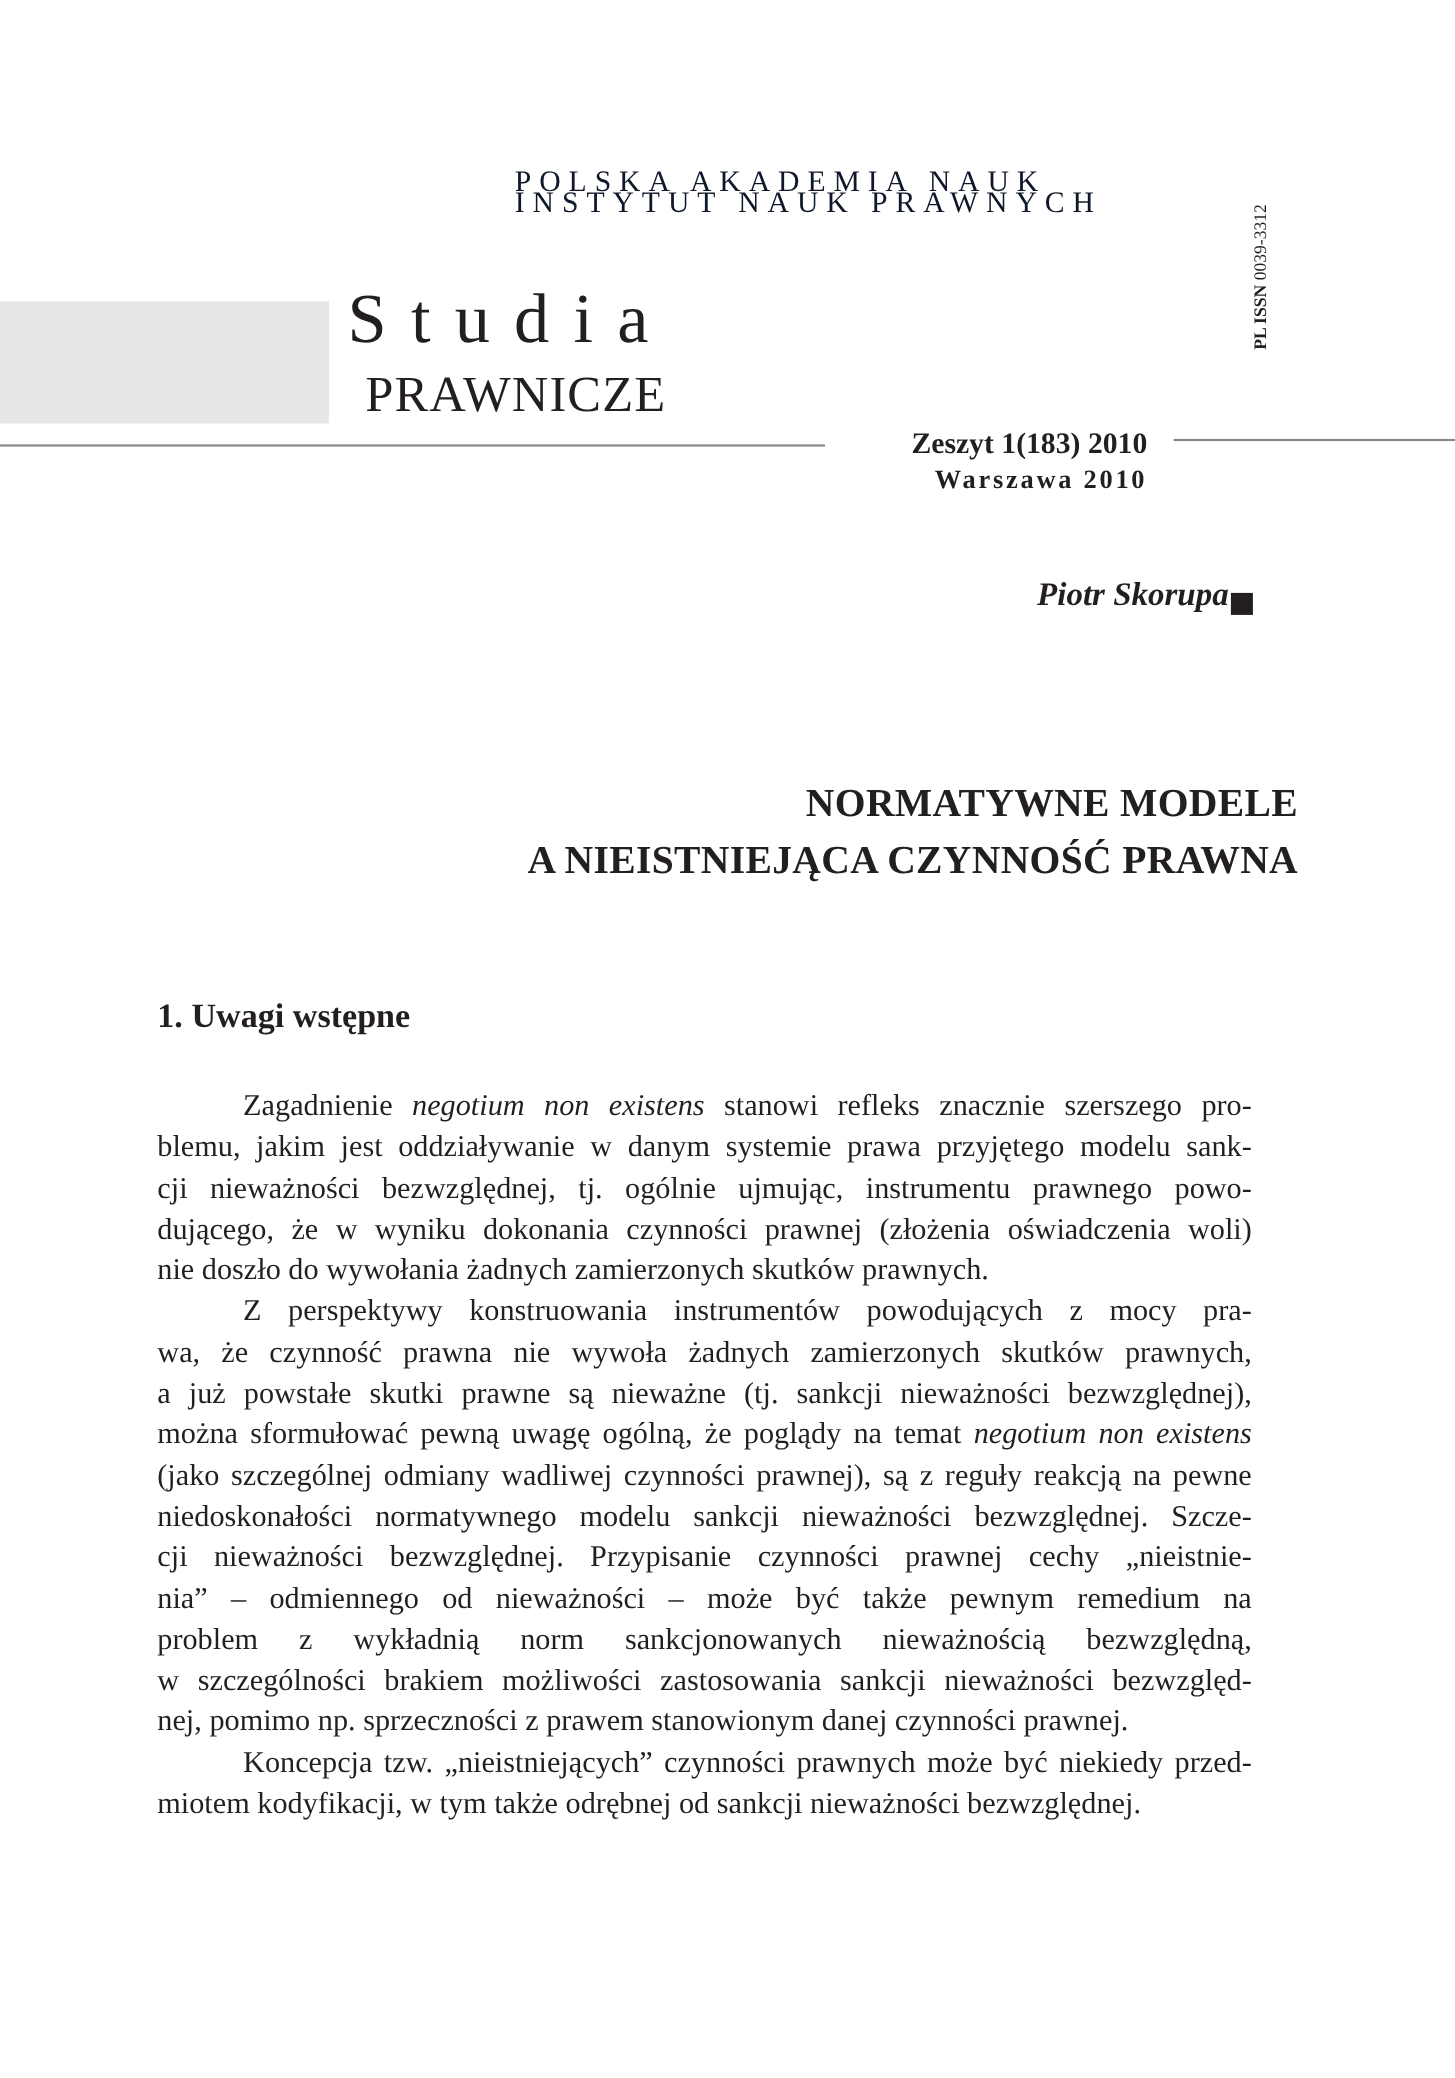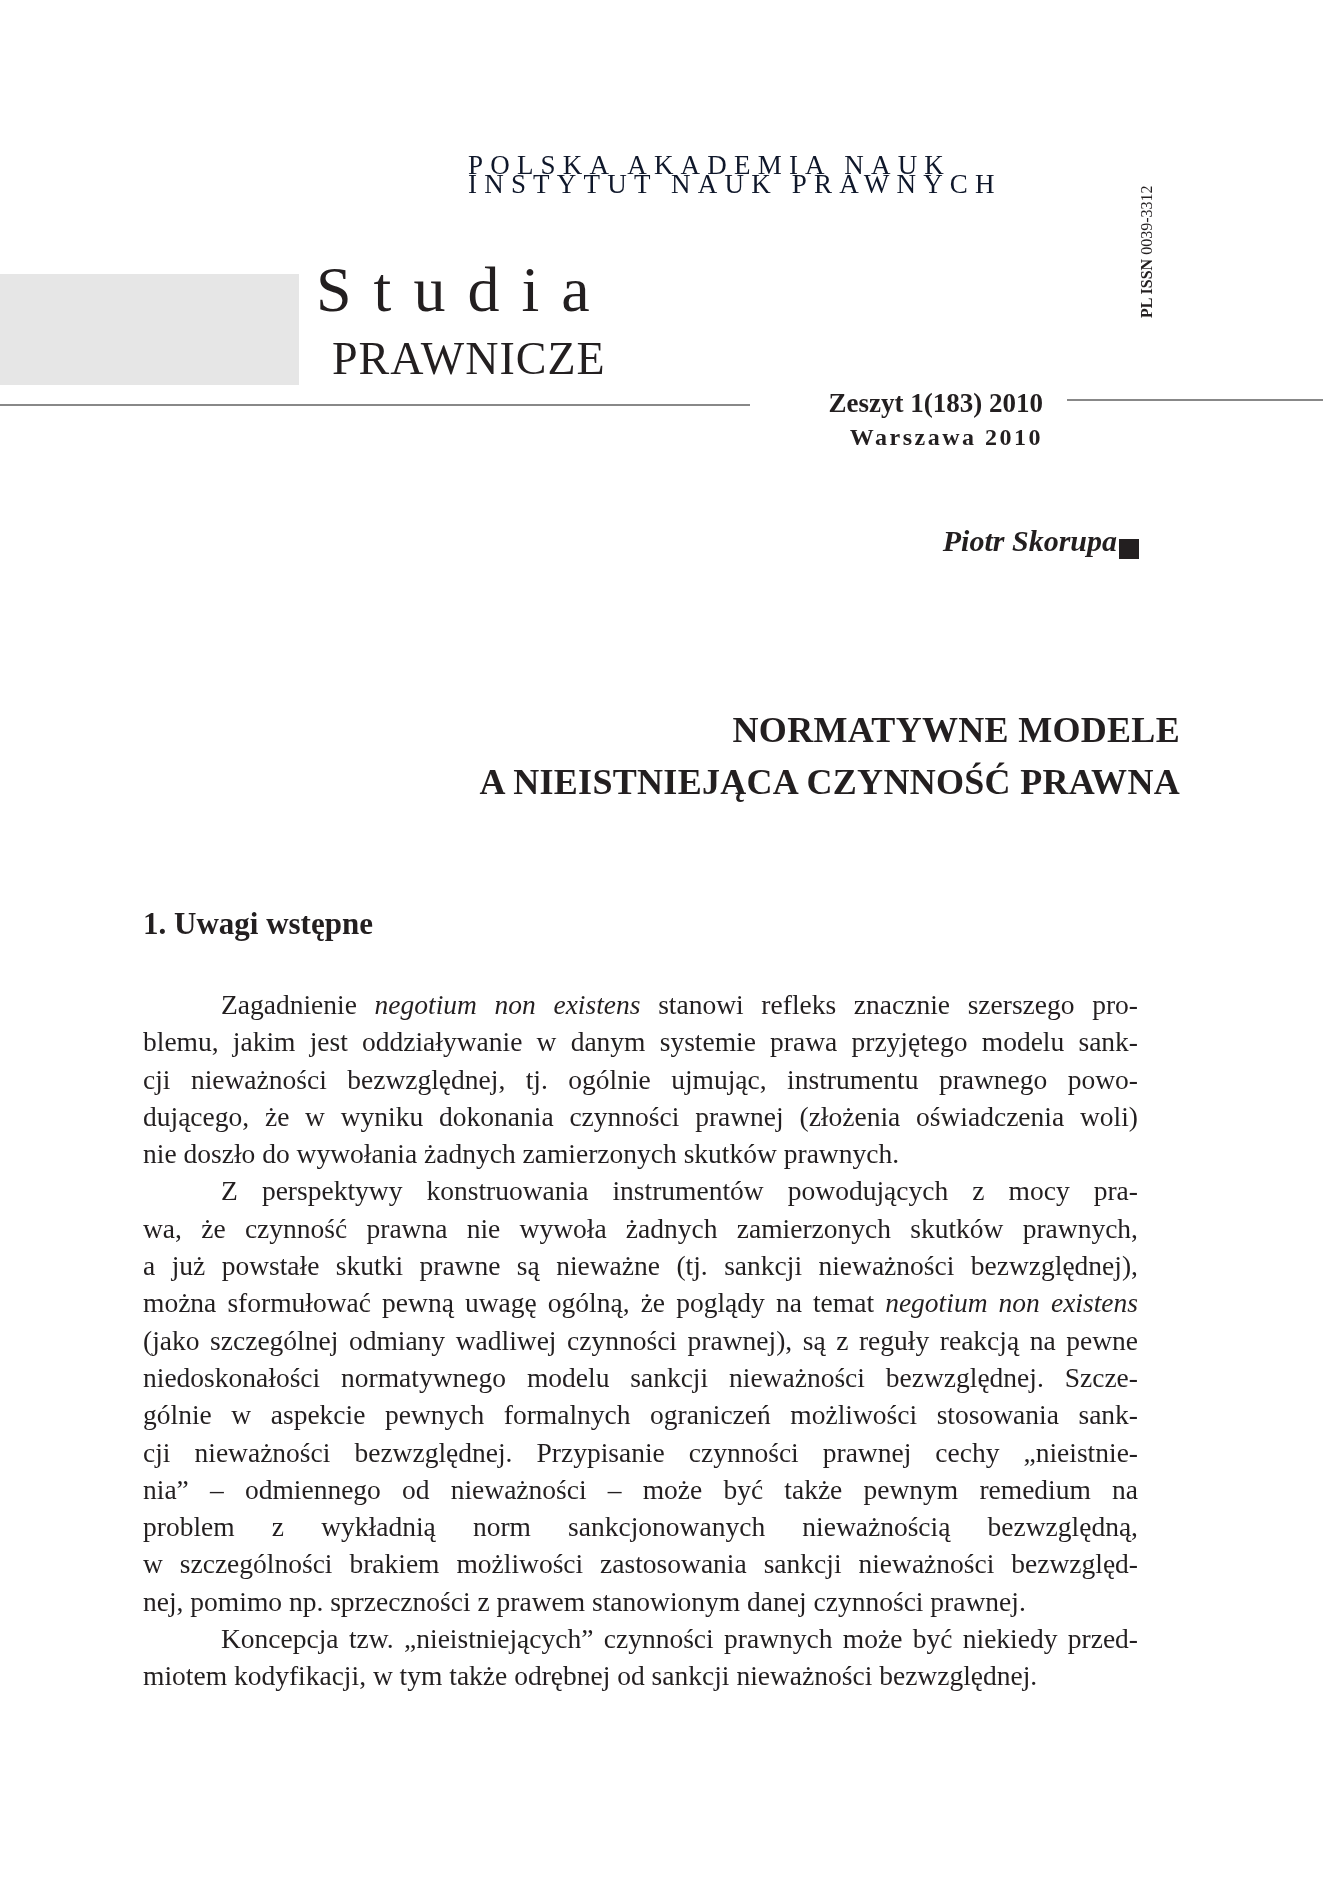--- a/index.html
+++ b/index.html
@@ -71,21 +71,20 @@
       <span class="ln">dującego, że w wyniku dokonania czynności prawnej (złożenia oświadczenia woli)</span>
       <span class="ln last">nie doszło do wywołania żadnych zamierzonych skutków prawnych.</span>
     </div>
     <div>
       <span class="ln first">Z perspektywy konstruowania instrumentów powodujących z mocy pra-</span>
       <span class="ln">wa, że czynność prawna nie wywoła żadnych zamierzonych skutków prawnych,</span>
       <span class="ln">a już powstałe skutki prawne są nieważne (tj. sankcji nieważności bezwzględnej),</span>
       <span class="ln">można sformułować pewną uwagę ogólną, że poglądy na temat <em>negotium non existens</em></span>
       <span class="ln">(jako szczególnej odmiany wadliwej czynności prawnej), są z reguły reakcją na pewne</span>
       <span class="ln">niedoskonałości normatywnego modelu sankcji nieważności bezwzględnej. Szcze-</span>
-      <span class="ln">gólnie w aspekcie pewnych formalnych ograniczeń możliwości stosowania sank-</span>
       <span class="ln">cji nieważności bezwzględnej. Przypisanie czynności prawnej cechy „nieistnie-</span>
       <span class="ln">nia” – odmiennego od nieważności – może być także pewnym remedium na</span>
       <span class="ln">problem z wykładnią norm sankcjonowanych nieważnością bezwzględną,</span>
       <span class="ln">w szczególności brakiem możliwości zastosowania sankcji nieważności bezwzględ-</span>
       <span class="ln last">nej, pomimo np. sprzeczności z prawem stanowionym danej czynności prawnej.</span>
     </div>
     <div>
       <span class="ln first">Koncepcja tzw. „nieistniejących” czynności prawnych może być niekiedy przed-</span>
       <span class="ln last">miotem kodyfikacji, w tym także odrębnej od sankcji nieważności bezwzględnej.</span>
     </div>

